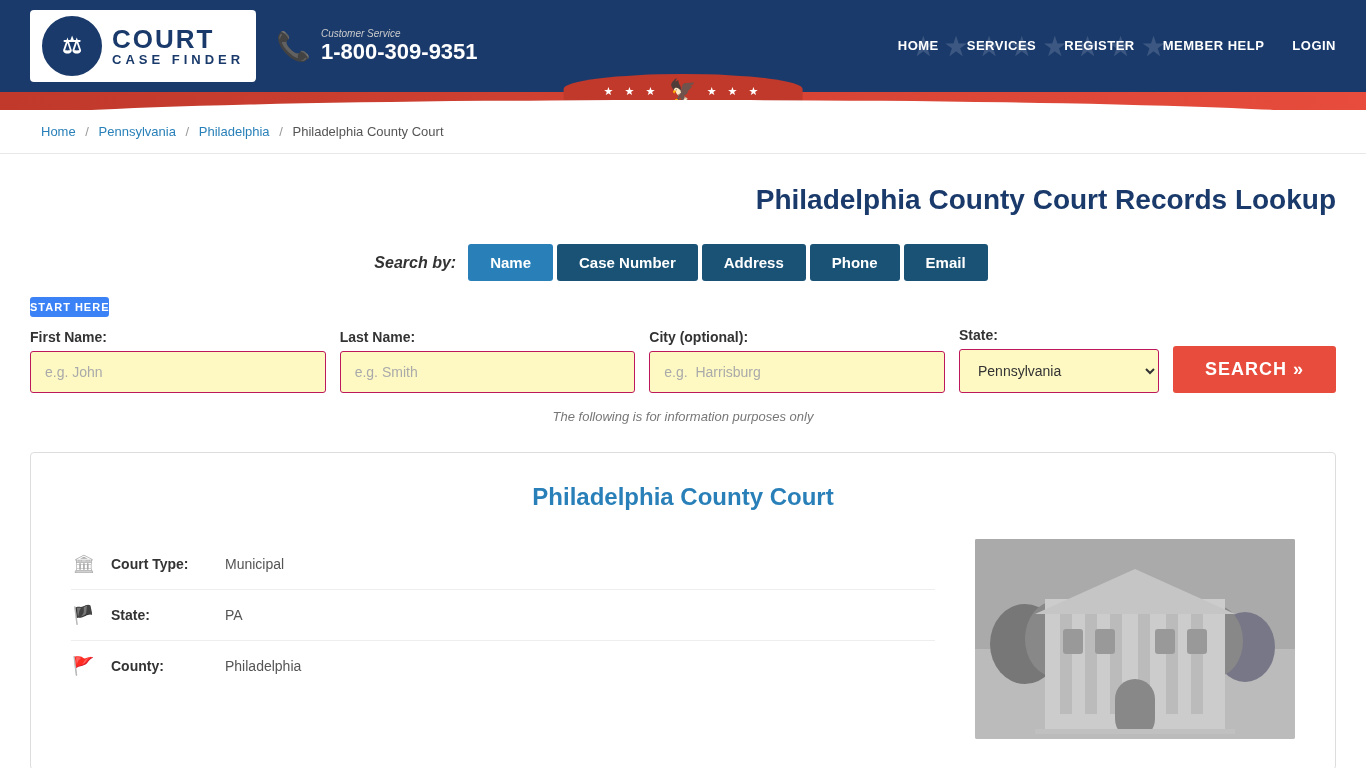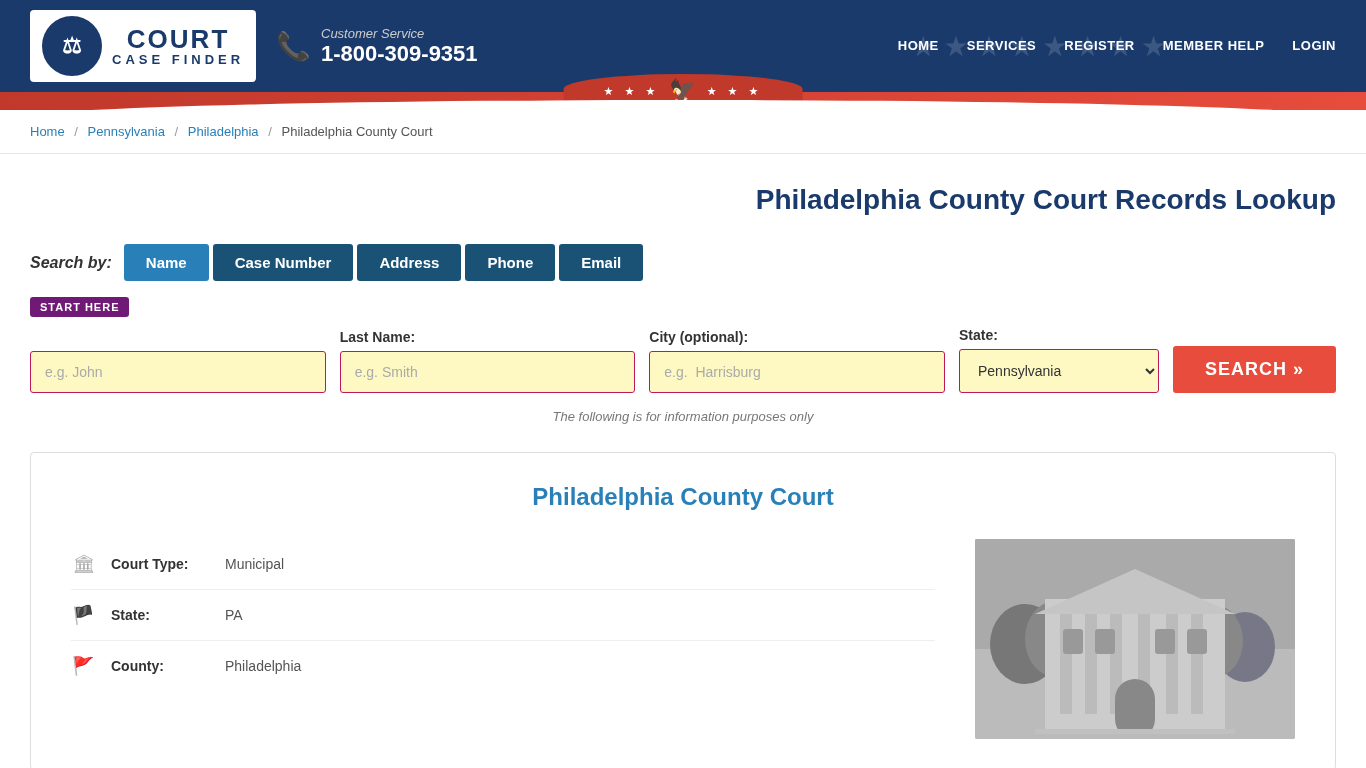--- a/index.html
+++ b/index.html
@@ -27,26 +27,26 @@
     .logo-circle {
       width: 60px; height: 60px;
       border-radius: 50%;
       border: 3px solid #1a3a6b;
       display: flex; align-items: center; justify-content: center;
       background: #1a3a6b;
       color: #fff;
       font-size: 22px;
       font-weight: bold;
     }
-    .logo-text-block { display: flex; flex-direction: column; text-align: center; }
+    .logo-text-block { display: flex; flex-direction: column; }
     .logo-court { font-size: 26px; font-weight: 900; color: #1a3a6b; letter-spacing: 2px; line-height: 1; }
     .logo-sub { font-size: 13px; letter-spacing: 4px; color: #1a3a6b; font-weight: bold; }
     .customer-service { display: flex; align-items: center; gap: 10px; color: #fff; }
     .phone-icon { font-size: 28px; color: #ccc; }
-    .cs-label { font-size: 13px; font-style: italic; color: #ccc; }
+    .cs-label { font-size: 10px; font-style: italic; color: #ccc; }
     .cs-number { font-size: 22px; font-weight: bold; color: #fff; }
     
     .header-stars {
       position: absolute;
       right: 200px; top: 0; bottom: 0;
       display: flex; align-items: center;
       font-size: 28px; color: rgba(255,255,255,0.15);
       gap: 15px;
       pointer-events: none;
     }
@@ -84,21 +84,21 @@
       background: linear-gradient(to right, #c0392b, #c0392b);
       border-radius: 50% 50% 0 0;
       padding: 4px 40px 0;
       display: flex; align-items: center; gap: 10px;
       color: #fff; font-size: 11px;
     }
     .eagle-symbol { font-size: 22px; }
 
     
     .breadcrumb {
-      padding: 14px 30px;
+      padding: 14px 41px;
       font-size: 13px;
       color: #555;
       border-bottom: 1px solid #e8e8e8;
     }
     .breadcrumb a { color: #2980b9; text-decoration: none; }
     .breadcrumb .sep { margin: 0 6px; color: #999; }
     .breadcrumb .current { color: #555; }
 
     
     .main { padding: 30px; max-width: 1366px; margin: 0 auto; }
@@ -108,20 +108,21 @@
       font-size: 28px;
       font-weight: bold;
       color: #1a3a6b;
       margin-bottom: 28px;
     }
 
     
     .search-by-row {
       display: flex;
       align-items: center;
+      justify-content: center;
       gap: 0;
       margin-bottom: 16px;
     }
     .search-by-label {
       font-size: 16px;
       font-weight: bold;
       font-style: italic;
       color: #333;
       margin-right: 12px;
     }
@@ -134,25 +135,25 @@
       border: none;
       margin-right: 4px;
       border-radius: 3px;
     }
     .search-tab.active { background: #2980b9; }
     .search-tab.inactive { background: #1a5276; }
 
     
     .start-here {
       display: inline-block;
-      background: #701a75;
+      background: #3b82f6;
       color: #fff;
       font-size: 11px;
       font-weight: bold;
-      padding: 4px 10px;
+      padding: 4px 0;
       border-radius: 3px;
       margin-bottom: 10px;
       letter-spacing: 1px;
     }
 
     
     .search-form {
       display: flex;
       align-items: flex-end;
       gap: 0;
@@ -295,20 +296,21 @@
     <button class="search-tab inactive">Case Number</button>
     <button class="search-tab inactive">Address</button>
     <button class="search-tab inactive">Phone</button>
     <button class="search-tab inactive">Email</button>
   </div>
 
   <div>
     <span class="start-here">START HERE</span>
     <div class="search-form">
       <div class="form-field">
+        <label>First Name:</label>
         <input type="text" placeholder="e.g. John" style="">
       </div>
       <div class="form-field">
         <label>Last Name:</label>
         <input type="text" placeholder="e.g. Smith" style="">
       </div>
       <div class="form-field">
         <label>City (optional):</label>
         <input type="text" placeholder="e.g.  Harrisburg" style="">
       </div>

